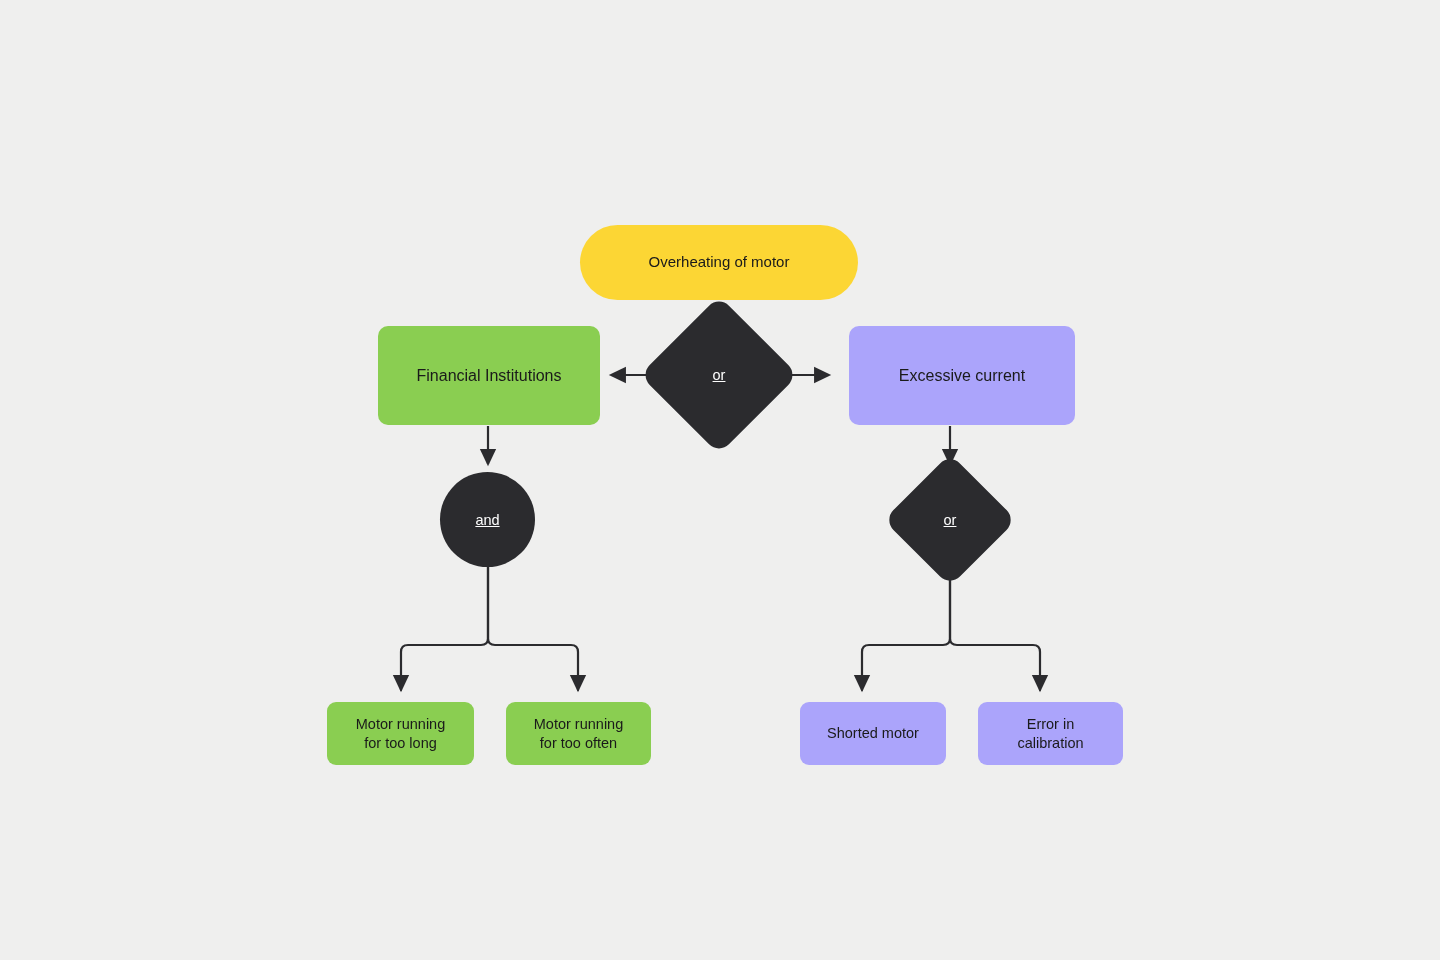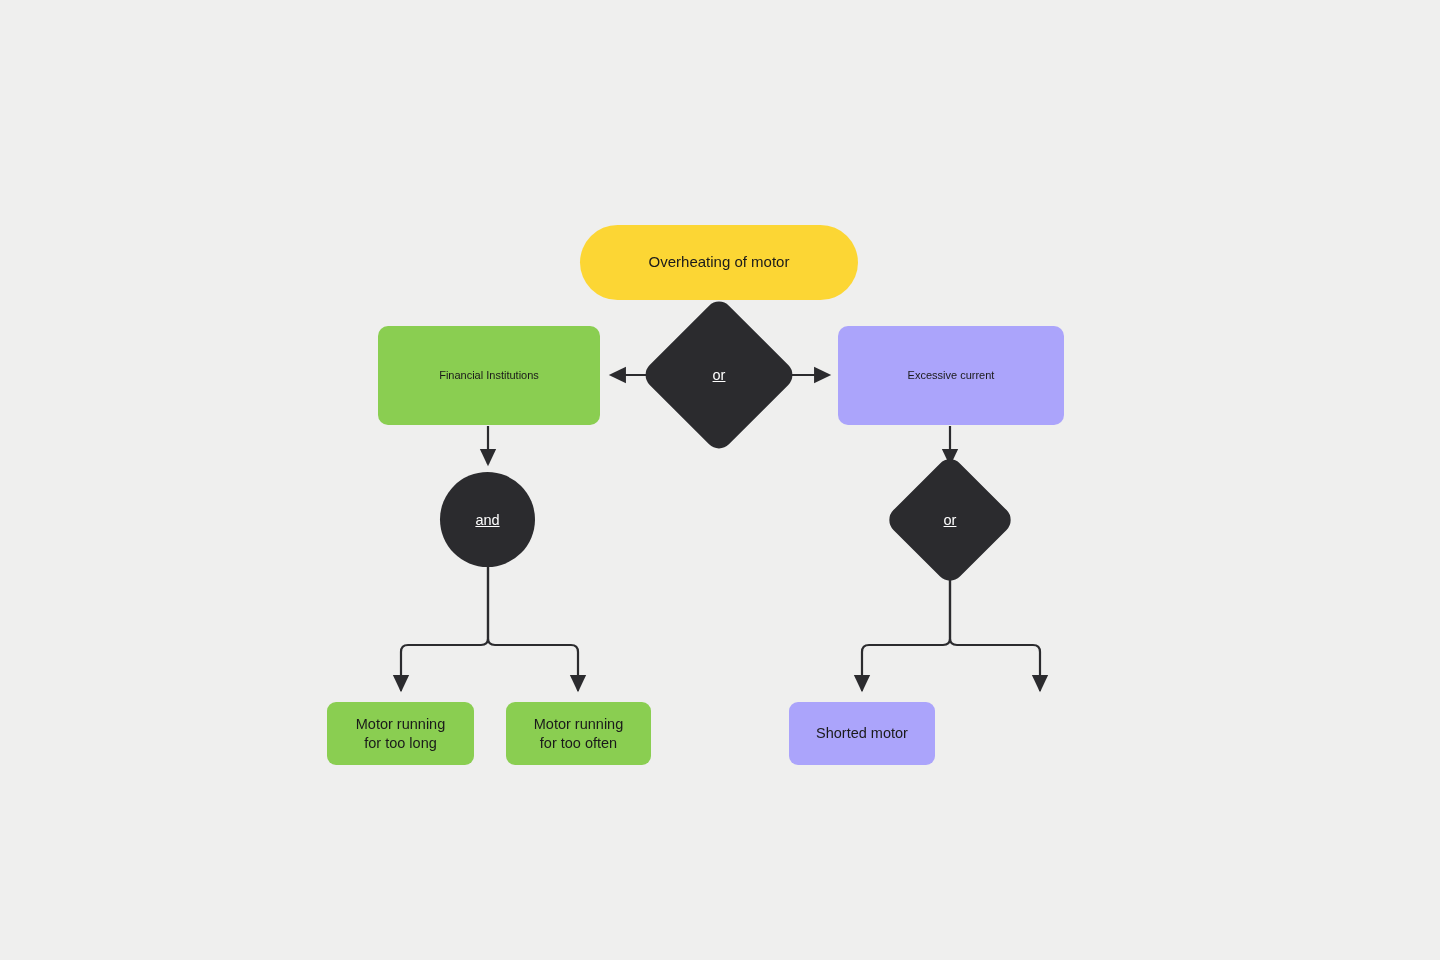--- a/index.html
+++ b/index.html
@@ -42,24 +42,24 @@
   
   .node-pill {
     background: #fcd634;
     border-radius: 40px;
     font-size: 15px;
   }
 
   
   .node-rect {
     border-radius: 10px;
-    font-size: 11px;
+    font-size: 16px;
   }
   .node-rect.green  { background: #8ace51; }
-  .node-rect.purple { background: #aba4fb; }
+  .node-rect.purple { background: #aba4fb; margin-left: 11px; }
 
   .node-rect.small {
     border-radius: 9px;
     font-size: 14.5px;
   }
 
   
   .gate {
     position: absolute;
     display: flex;
@@ -159,14 +159,18 @@
 
   <div class="node node-rect green small multiline" style="left:506px; top:702px; width:145px; height:63px;">
     <span class="multiline">Motor running
 for too often</span>
   </div>
 
   <div class="node node-rect purple small" style="left:789px; top:702px; width:146px; height:63px;">
     <span class="multiline">Shorted motor</span>
   </div>
 
+  <div class="node node-rect purple small multiline" style="left:967px; top:702px; width:145px; height:63px;">
+    <span class="multiline">Error in
+calibration</span>
+  </div>
 
 </div>
 
 </body></html>

